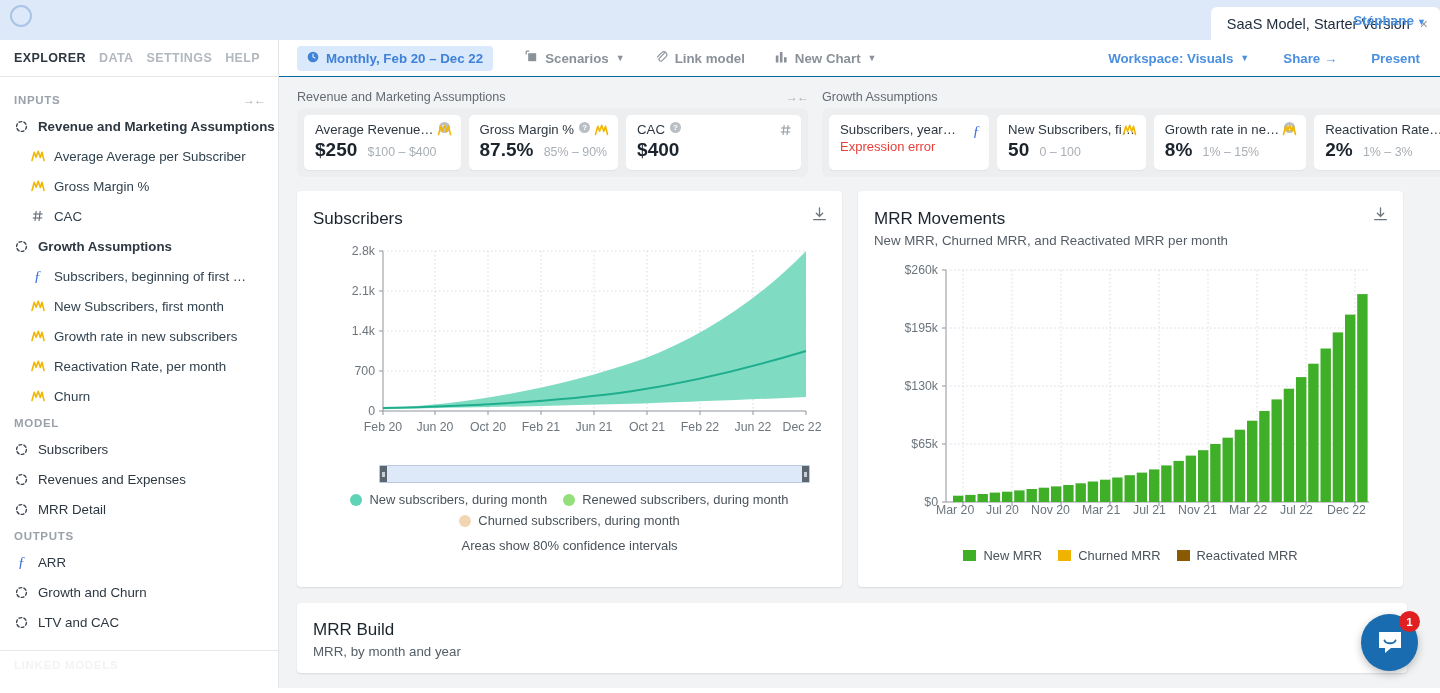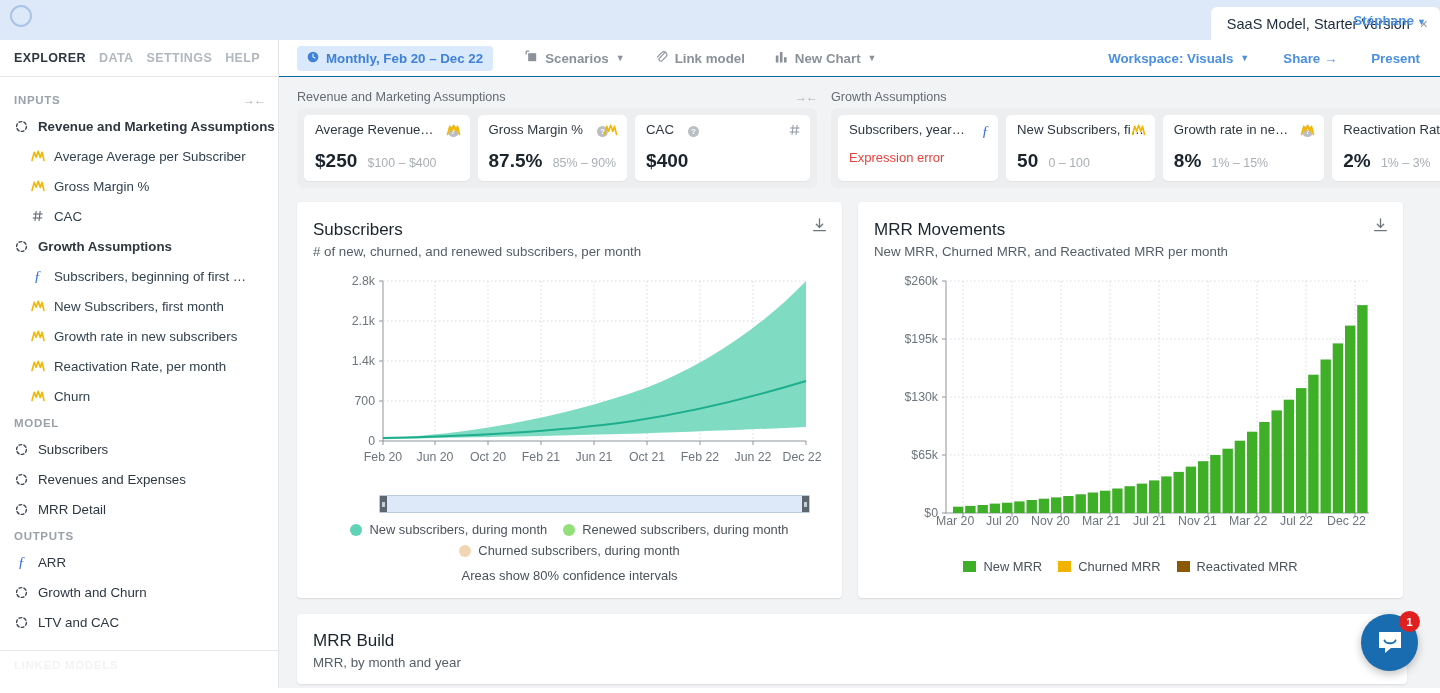--- a/index.html
+++ b/index.html
@@ -97,22 +97,22 @@
   .sg-head .lbl { padding-right: 14px; }
   .cards {
     display: flex; gap: 8px; background: #eceef0; border-radius: 7px; padding: 7px;
   }
   .icard {
     background: #fff; border-radius: 5px; padding: 7px 11px 9px 11px;
     min-width: 147px; position: relative;
     box-shadow: 0 1px 1px rgba(0,0,0,.05);
   }
   .icard .ctitle {
-    font-size: 13.2px; color: #2d3741; display: flex; align-items: flex-end;
-    gap: 14px; margin-bottom: 13px; white-space: nowrap;
+    font-size: 13.2px; color: #2d3741; display: flex; align-items: flex-start;
+    gap: 5px; margin-bottom: 2px; white-space: nowrap;
   }
   .help-dot {
     width: 11px; height: 11px; border-radius: 50%; background: #b9bfc5;
     color: #fff; font-size: 8px; display: inline-flex;
     align-items: center; justify-content: center; font-weight: bold; flex: none;
   }
   .cval { font-size: 19px; color: #1b242d; font-weight: bold; white-space: nowrap; }
   .crange { font-size: 12.4px; color: #a9afb5; font-weight: normal; margin-left: 5px; }
   .cerr { font-size: 13px; color: #e8413c; }
   .cico { position: absolute; top: 7px; right: 9px; }
@@ -513,21 +513,20 @@
               </div>
             </div>
           </div>
         </div>
       </div>
 
       <div class="charts">
 
         <div class="chart-card tall">
           <div class="ch-title">Subscribers</div>
-          <div class="ch-sub"># of new, churned, and renewed subscribers, per month</div>
           <div class="dl-ico">
             <svg width="15" height="15" viewBox="0 0 15 15">
                 <g stroke="#6d757d" stroke-width="1.3" fill="none" stroke-linecap="round">
                   <path d="M7.5 1 L7.5 9"></path>
                   <path d="M4.3 6.2 L7.5 9.3 L10.7 6.2"></path>
                   <path d="M1.6 12.6 L13.4 12.6"></path>
                 </g>
               </svg>
           </div>
 

